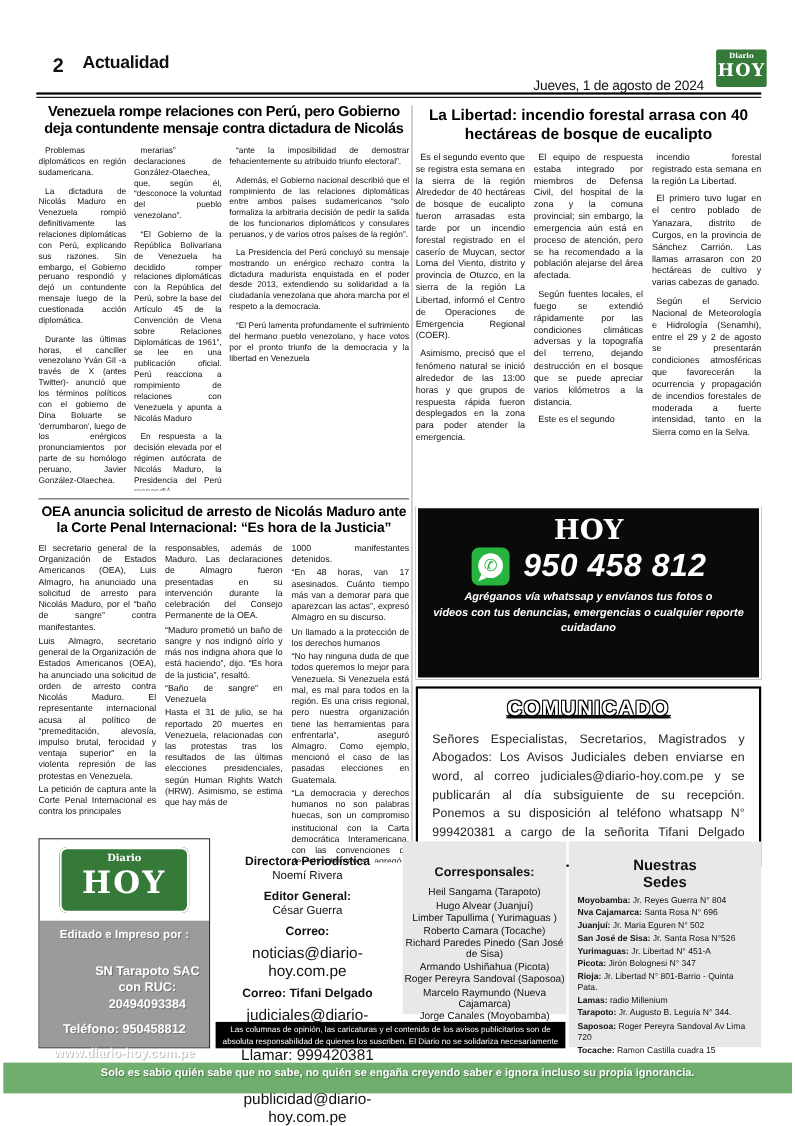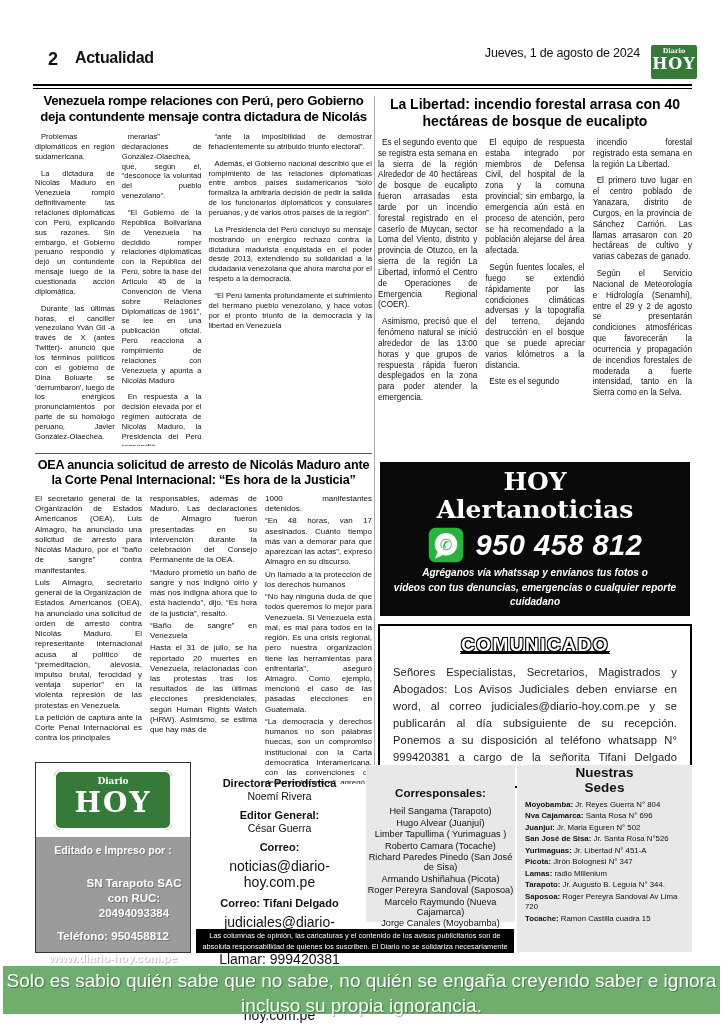--- a/index.html
+++ b/index.html
@@ -2,21 +2,21 @@
 <html lang="es" style="--brand-green: #357a38; --whatsapp-green: #27b43e; --footer-green: #6fae6f; --box-gray: #9b9b9b; --light-gray: #e8e8e8;"><head>
 <meta charset="utf-8">
 <style>
   html,body{margin:0;padding:0;background:#ffffff;}
   .page{position:relative;width:723px;height:1024px;margin:0 auto;background:#fff;
         font-family:"Liberation Sans",sans-serif;color:#111;overflow:hidden;}
 
   
   .hdr-num{position:absolute;left:48px;top:49px;font-size:18px;font-weight:bold;}
   .hdr-section{position:absolute;left:75px;top:49px;font-size:16px;font-weight:bold;letter-spacing:-0.3px;}
-  .hdr-date{position:absolute;right:83px;top:46px;font-size:12.5px;letter-spacing:-0.2px;}
+  .hdr-date{position:absolute;right:83px;top:71px;font-size:12.5px;letter-spacing:-0.2px;}
   .hdr-logo{position:absolute;left:651px;top:45px;width:46px;height:34px;background:var(--brand-green);
             color:#fff;text-align:center;border-radius:2px;font-family:"DejaVu Serif",serif;font-weight:bold;}
   .hdr-logo .lt{display:block;font-size:6.5px;line-height:8px;padding-top:2px;}
   .hdr-logo .lm{display:block;font-size:16px;line-height:18px;letter-spacing:1px;}
   .rule{position:absolute;left:33px;top:84px;width:659px;height:2px;border-top:2.5px solid #000;border-bottom:1px solid #000;}
   .vdiv{position:absolute;left:374px;top:96px;height:692px;border-left:1px solid #aaa;}
   .hdiv{position:absolute;left:35px;top:453px;width:337px;border-top:1px solid #555;}
 
   
   .art{position:absolute;}
@@ -78,29 +78,29 @@
   .staff .s-name{font-size:10.5px;margin-top:1px;}
   .staff .s-line{font-size:14px;margin-top:5px;}
 
   
   .corr{position:absolute;left:366px;top:765px;width:149px;height:157px;background:var(--light-gray);
         text-align:center;box-sizing:border-box;padding-top:22px;}
   .corr-title{font-weight:bold;font-size:11.5px;margin-bottom:7px;}
   .corr [data-bind-paras] p{margin:1.5px 0;font-size:9.2px;text-indent:0;}
 
   .sedes{position:absolute;left:517px;top:765px;width:175px;height:187px;background:var(--light-gray);
-         box-sizing:border-box;padding:1px 8px;}
+         box-sizing:border-box;padding:15px 8px;}
   .sedes-title{text-align:center;font-weight:bold;font-size:13.5px;line-height:1.1;margin-bottom:4px;}
   .sedes-items div{font-size:7.8px;line-height:1.35;margin:1px 0;}
 
   
   .disclaimer{position:absolute;left:196px;top:929px;width:318px;height:24px;background:#000;color:#fff;
               font-size:7.4px;line-height:1.45;text-align:center;box-sizing:border-box;padding:2px 4px;}
-  .footer-quote{position:absolute;left:3px;top:966px;width:717px;height:48px;background:var(--footer-green);
-                color:#fff;font-weight:normal;font-size:19px;line-height:1.3;text-align:center;box-sizing:border-box;
+  .footer-quote{position:absolute;left:3px;top:966px;width:717px;height:28px;background:var(--footer-green);
+                color:#fff;font-weight:bold;font-size:10px;line-height:1.3;text-align:center;box-sizing:border-box;
                 padding-top:3px;text-shadow:1px 1px 1px rgba(0,0,0,0.35);}
 </style>
 </head>
 <body>
 
 <div class="page">
 
   <div class="hdr-num" data-bind="page.number">2</div>
   <div class="hdr-section" data-bind="page.section">Actualidad</div>
   <div class="hdr-date" data-bind="page.date">Jueves, 1 de agosto de 2024</div>
@@ -173,21 +173,20 @@
           <p>“En 48 horas, van 17 asesinados. Cuánto tiempo más van a demorar para que aparezcan las actas”, expresó Almagro en su discurso.</p>
           <p>Un llamado a la protección de los derechos humanos</p>
           <p>“No hay ninguna duda de que todos queremos lo mejor para Venezuela. Si Venezuela está mal, es mal para todos en la región. Es una crisis regional, pero nuestra organización tiene las herramientas para enfrentarla”, aseguró Almagro. Como ejemplo, mencionó el caso de las pasadas elecciones en Guatemala.</p>
           <p>“La democracia y derechos humanos no son palabras huecas, son un compromiso institucional con la Carta democrática Interamericana, con las convenciones de derechos humanos”, agregó.</p>
         </div>
     </div>
   </div>
 
   <div class="alert-box">
     <div class="alert-t1" data-bind="alertanoticias.title1">HOY</div>
-    <div class="alert-t2" data-bind="alertanoticias.title2">Alertanoticias</div>
     <div class="alert-phone-row">
       <svg class="wa-icon" viewBox="0 0 48 48" aria-hidden="true">
         <rect x="1" y="1" width="46" height="46" rx="9" fill="#27b43e"></rect>
         <circle cx="24" cy="23" r="15" fill="#ffffff"></circle>
         <path d="M13 33 l-4 9 10-4 z" fill="#ffffff"></path>
         <text x="24" y="30" font-size="20" text-anchor="middle" fill="#27b43e" data-bind="icons.whatsapp_glyph">✆</text>
       </svg>
       <span class="alert-phone" data-bind="alertanoticias.phone">950 458 812</span>
     </div>
     <div class="alert-sub">
@@ -251,20 +250,21 @@
       <div data-bind="sedes.title_line1">Nuestras</div>
       <div data-bind="sedes.title_line2">Sedes</div>
     </div>
     <div class="sedes-items">
         <div><b>Moyobamba: </b>Jr. Reyes Guerra N° 804</div>
         <div><b>Nva Cajamarca: </b>Santa Rosa N° 696</div>
         <div><b>Juanjuí: </b>Jr. Maria Eguren N° 502</div>
         <div><b>San José de Sisa: </b>Jr. Santa Rosa N°526</div>
         <div><b>Yurimaguas: </b>Jr. Libertad N° 451-A</div>
         <div><b>Picota: </b>Jirón Bolognesi N° 347</div>
+        <div><b>Rioja: </b>Jr. Libertad N° 801-Barrio - Quinta Pata.</div>
         <div><b>Lamas: </b>radio Millenium</div>
         <div><b>Tarapoto: </b>Jr. Augusto B. Leguía N° 344.</div>
         <div><b>Saposoa: </b>Roger Pereyra Sandoval Av Lima 720</div>
         <div><b>Tocache: </b>Ramon Castilla cuadra 15</div>
       </div>
   </div>
 
   <div class="disclaimer" data-bind="disclaimer">Las columnas de opinión,  las caricaturas y el contenido de los avisos publicitarios  son de absoluta responsabilidad de quienes los suscriben.  El Diario no se solidariza necesariamente con ellos.</div>
   <div class="footer-quote" data-bind="footer_quote">Solo es sabio quién sabe que no sabe, no quién se engaña creyendo saber e ignora incluso su propia ignorancia.</div>
 

